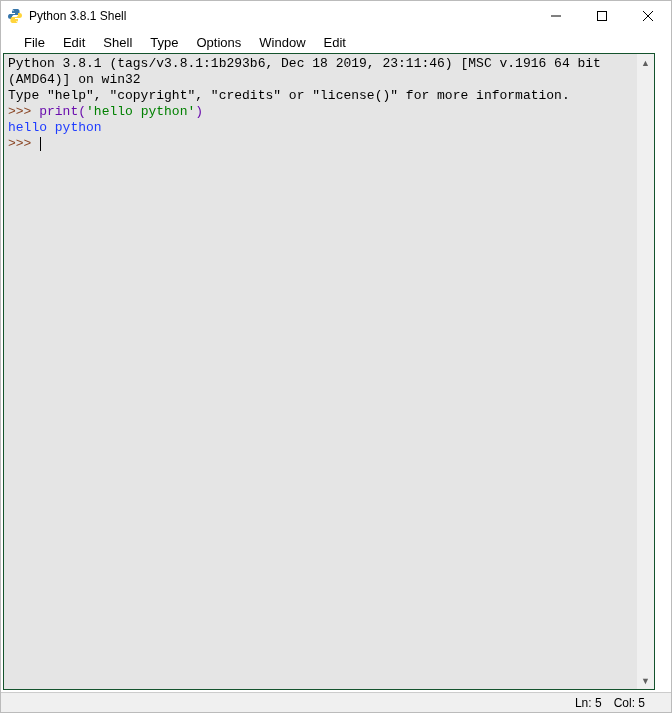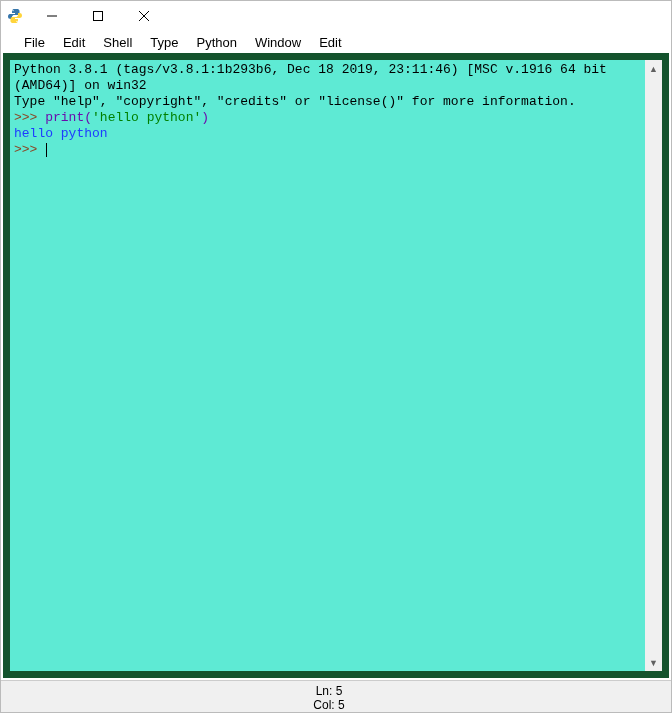--- a/index.html
+++ b/index.html
@@ -56,23 +56,23 @@
       color: #000;
       background: #fff;
       margin-left: 8px;
     }
     .menu-item {
       padding: 1px 9px;
       cursor: default;
     }
     .content-area {
       flex: 1;
-      border: 7px solid #14532d;
-      margin: 0 2px 2px 2px;
-      background: #5eead4;
+      border: 1px solid #14532d;
+      margin: 0 16px 2px 2px;
+      background: #e5e5e5;
       position: relative;
       overflow: hidden;
     }
     .shell-text {
       font-family: "Courier New", monospace;
       font-size: 13px;
       line-height: 16px;
       padding: 2px 4px;
       white-space: pre-wrap;
       word-wrap: break-word;
@@ -105,47 +105,47 @@
       height: 17px;
       display: flex;
       align-items: center;
       justify-content: center;
       font-size: 9px;
       color: #606060;
       cursor: default;
     }
     .scroll-track { flex: 1; }
     .statusbar {
-      height: 32px;
+      height: 20px;
       background: #f0f0f0;
       border-top: 1px solid #ccc;
       display: flex;
       justify-content: flex-end;
       align-items: center;
       padding: 0 20px 0 6px;
       font-size: 12px;
       color: #000;
-      flex-direction: column;
     }
     .status-seg {
       padding: 0 6px;
     }
   </style>
 </head>
 <body>
 
 <div class="titlebar">
   <span class="app-icon">
     <svg width="16" height="16" viewBox="0 0 16 16">
       <path d="M7.5 1C5 1 5 3 5 3v2h3v1H3.5S1 6 1 8.5 3.5 11 3.5 11H5V9s0-2 2.5-2h3s2 0 2-2V3s0-2-2.5-2h-2.5z" fill="#3776ab"></path>
       <circle cx="6" cy="2.6" r="0.7" fill="#fff"></circle>
       <path d="M8.5 15C11 15 11 13 11 13v-2H8v-1h4.5S15 10 15 7.5 12.5 5 12.5 5H11v2s0 2-2.5 2h-3s-2 0-2 2v2s0 2 2.5 2h2.5z" fill="#ffd43b"></path>
       <circle cx="10" cy="13.4" r="0.7" fill="#fff"></circle>
     </svg>
   </span>
+  <span class="title-text">Python 3.8.1 Shell</span>
   <div class="win-controls">
     <div class="win-btn">
       <svg width="10" height="10" viewBox="0 0 10 10">
           <line x1="0" y1="5" x2="10" y2="5" stroke="#000" stroke-width="1"></line>
         </svg>
     </div>
     <div class="win-btn">
       <svg width="10" height="10" viewBox="0 0 10 10">
           <rect x="0.5" y="0.5" width="9" height="9" fill="none" stroke="#000" stroke-width="1"></rect>
         </svg>
@@ -157,21 +157,21 @@
         </svg>
     </div>
   </div>
 </div>
 
 <div class="menubar">
   <span class="menu-item">File</span>
   <span class="menu-item">Edit</span>
   <span class="menu-item">Shell</span>
   <span class="menu-item">Type</span>
-  <span class="menu-item">Python</span>
+  <span class="menu-item">Options</span>
   <span class="menu-item">Window</span>
   <span class="menu-item">Edit</span>
 </div>
 
 <div class="content-area">
   <div class="shell-text"><span class="c-black">Python 3.8.1 (tags/v3.8.1:1b293b6, Dec 18 2019, 23:11:46) [MSC v.1916 64 bit (AMD64)] on win32</span>
 <span class="c-black">Type "help", "copyright", "credits" or "license()" for more information.</span>
 <span class="c-prompt">&gt;&gt;&gt; </span><span class="c-fn">print</span><span class="c-fn">(</span><span class="c-str">'hello python'</span><span class="c-fn">)</span>
 <span class="c-out">hello python</span>
 <span class="c-prompt">&gt;&gt;&gt; </span><span class="cursor"></span></div>

